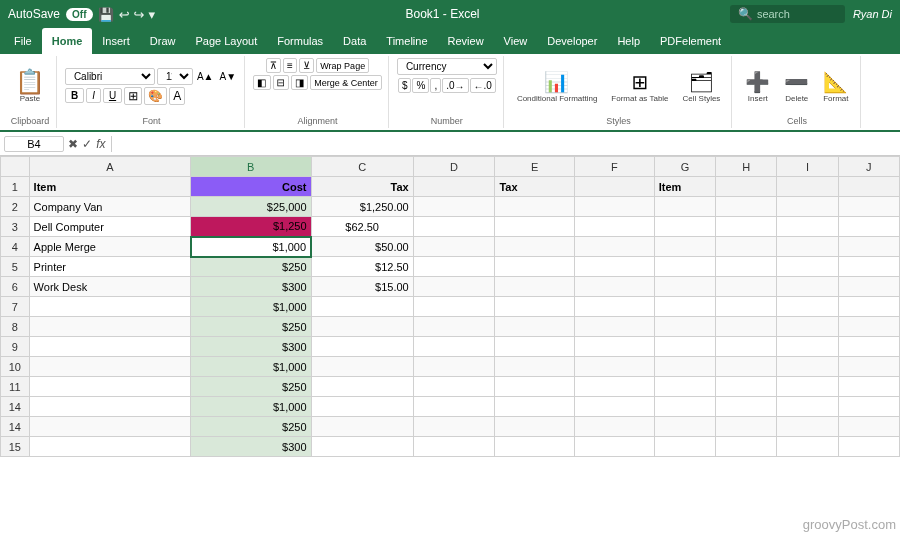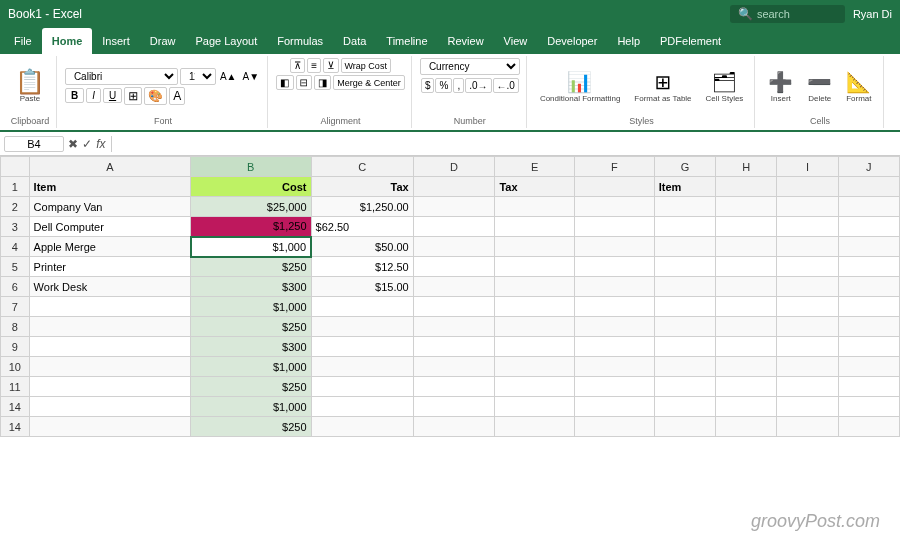--- a/index.html
+++ b/index.html
@@ -84,21 +84,21 @@
 
     
     .font-controls { display: flex; flex-direction: column; gap: 2px; }
     .font-row1 { display: flex; align-items: center; gap: 2px; }
     .font-row2 { display: flex; align-items: center; gap: 2px; }
     .font-selector {
       border: 1px solid #ccc;
       border-radius: 2px;
       padding: 1px 4px;
       font-size: 10px;
-      width: 113px;
+      width: 90px;
       background: #fff;
     }
     .size-selector {
       border: 1px solid #ccc;
       border-radius: 2px;
       padding: 1px 4px;
       font-size: 10px;
       width: 36px;
       background: #fff;
     }
@@ -179,24 +179,23 @@
       font-weight: normal;
       color: #333;
       width: 28px;
     }
     .header-row th { background: #f2f2f2; }
 
     
     #watermark {
       position: absolute;
       bottom: 8px;
-      right: 20px;
+      right: 4px;
       color: #aaa;
-      font-size: 18px;
-      font-style: italic;
+      font-size: 13px;
       pointer-events: none;
     }
 
     #main-area {
       display: flex;
       flex-direction: column;
       height: calc(540px - 28px - 26px - 78px - 24px);
       position: relative;
     }
 
@@ -249,27 +248,37 @@
     .ribbon-icon-btn span.lbl { font-size: 8px; color: #444; }
     .paste-big { font-size: 24px; line-height: 1; }
 
     .row-even td { background: #f9f9f9; }
     .col-b-header-selected { background: #c6dfc6 !important; }
   </style>
 </head>
 <body>
 
 <div id="title-bar">
+  <div class="left">
+    <span>AutoSave</span>
+    <span class="autosave-badge">Off</span>
+    <div class="quick-access">
+      <span class="qa-btn" title="Save">💾</span>
+      <span class="qa-btn">↩</span>
+      <span class="qa-btn">↪</span>
+      <span class="qa-btn">▾</span>
+    </div>
+  </div>
   <div class="center">Book1 - Excel</div>
   <div style="display:flex;align-items:center;gap:8px;">
     <div id="search-box">
       <span style="color:#aed6bf;font-size:12px;">🔍</span>
       <input type="text" placeholder="search" style="">
     </div>
-    <span style="color:#fff;font-size:11px;">Ryan Di</span>
+    <span style="color:#fff;font-size:11px;font-style:italic;">Ryan Di</span>
   </div>
 </div>
 
 <div id="ribbon-tabs">
   <div class="ribbon-tab">File</div>
   <div class="ribbon-tab active">Home</div>
   <div class="ribbon-tab">Insert</div>
   <div class="ribbon-tab">Draw</div>
   <div class="ribbon-tab">Page Layout</div>
   <div class="ribbon-tab">Formulas</div>
@@ -319,21 +328,21 @@
     </div>
     <div class="ribbon-group-label">Font</div>
   </div>
 
   <div class="ribbon-group">
     <div class="ribbon-group-content" style="flex-direction:column;gap:2px;">
       <div style="display:flex;gap:2px;">
         <button class="align-btn">⊼</button>
         <button class="align-btn">≡</button>
         <button class="align-btn">⊻</button>
-        <button class="align-btn" style="font-size:9px;">Wrap Cost</button>
+        <button class="align-btn" style="font-size:9px;">Wrap Page</button>
       </div>
       <div style="display:flex;gap:2px;">
         <button class="align-btn">◧</button>
         <button class="align-btn">⊟</button>
         <button class="align-btn">◨</button>
         <button class="align-btn" style="font-size:9px;">Merge &amp; Center</button>
       </div>
     </div>
     <div class="ribbon-group-label">Alignment</div>
   </div>
@@ -430,21 +439,21 @@
           <th>G</th>
           <th>H</th>
           <th>I</th>
           <th>J</th>
         </tr>
       </thead>
       <tbody id="grid-body">
       <tr>
             <th class="row-header">1</th>
             <td style="font-weight: bold; background: rgb(242, 242, 242);">Item</td>
-            <td style="background: #bef264; text-align: right; font-weight: bold;">Cost</td>
+            <td style="background: #8b5cf6; text-align: right; font-weight: bold;">Cost</td>
             <td style="text-align: right; font-weight: bold; background: rgb(242, 242, 242);">Tax</td>
             <td style="font-weight: bold; background: rgb(242, 242, 242);"></td>
             <td style="font-weight: bold; background: rgb(242, 242, 242);">Tax</td>
             <td style="font-weight: bold; background: rgb(242, 242, 242);"></td>
             <td style="font-weight: bold; background: rgb(242, 242, 242);">Item</td>
             <td style="font-weight: bold; background: rgb(242, 242, 242);"></td>
             <td style="font-weight: bold; background: rgb(242, 242, 242);"></td>
             <td style="font-weight: bold; background: rgb(242, 242, 242);"></td>
           </tr>
           <tr class="row-even">
@@ -457,21 +466,21 @@
             <td></td>
             <td></td>
             <td></td>
             <td></td>
             <td></td>
           </tr>
           <tr>
             <th class="row-header">3</th>
             <td>Dell Computer</td>
             <td style="background: #be185d; text-align: right;">$1,250</td>
-            <td style="text-align: left;">$62.50</td>
+            <td style="text-align: center;">$62.50</td>
             <td></td>
             <td></td>
             <td></td>
             <td></td>
             <td></td>
             <td></td>
             <td></td>
           </tr>
           <tr class="row-even">
             <th class="row-header">4</th>
@@ -596,17 +605,30 @@
             <td style="background: rgb(217, 232, 217); text-align: right;">$250</td>
             <td style="text-align: right;"></td>
             <td></td>
             <td></td>
             <td></td>
             <td></td>
             <td></td>
             <td></td>
             <td></td>
           </tr>
+          <tr>
+            <th class="row-header">15</th>
+            <td></td>
+            <td style="background: rgb(217, 232, 217); text-align: right;">$300</td>
+            <td style="text-align: right;"></td>
+            <td></td>
+            <td></td>
+            <td></td>
+            <td></td>
+            <td></td>
+            <td></td>
+            <td></td>
+          </tr>
         </tbody>
     </table>
   </div>
   <div id="watermark">groovyPost.com</div>
 </div>
 
 </body></html>

